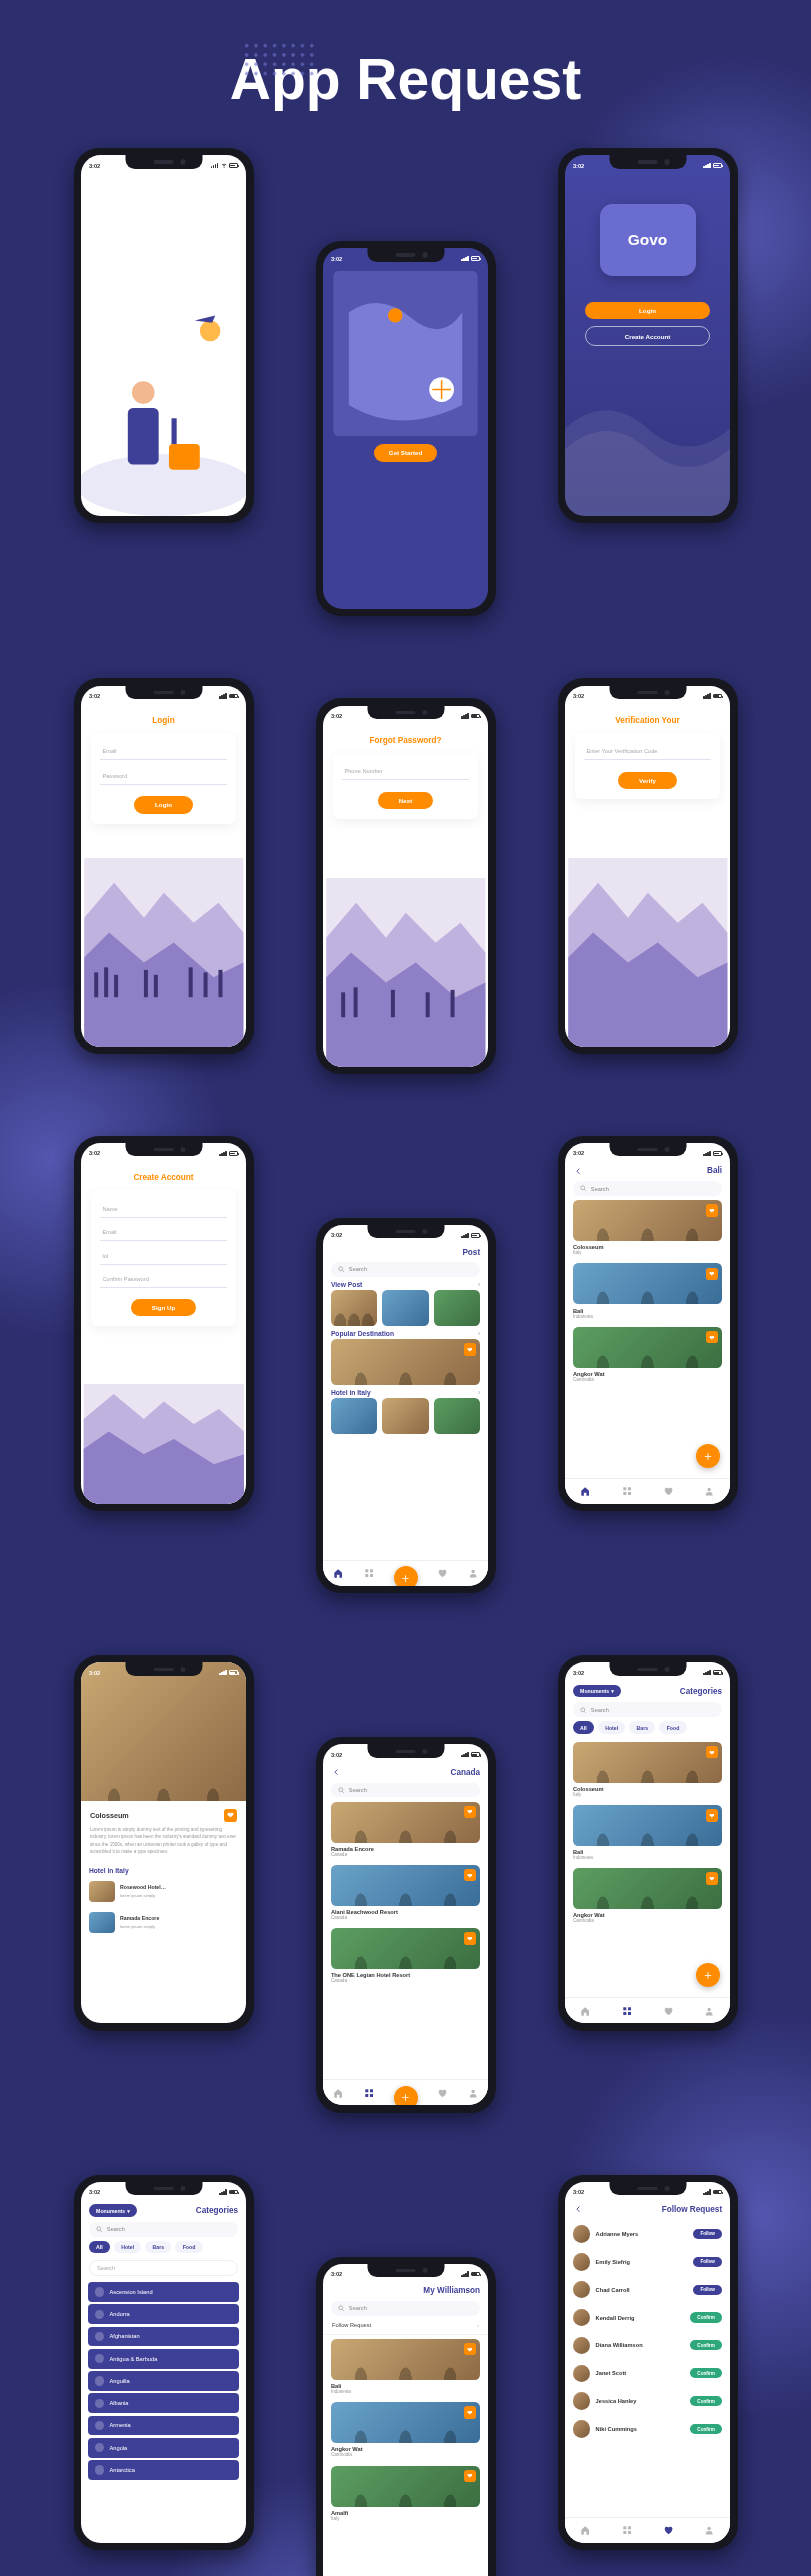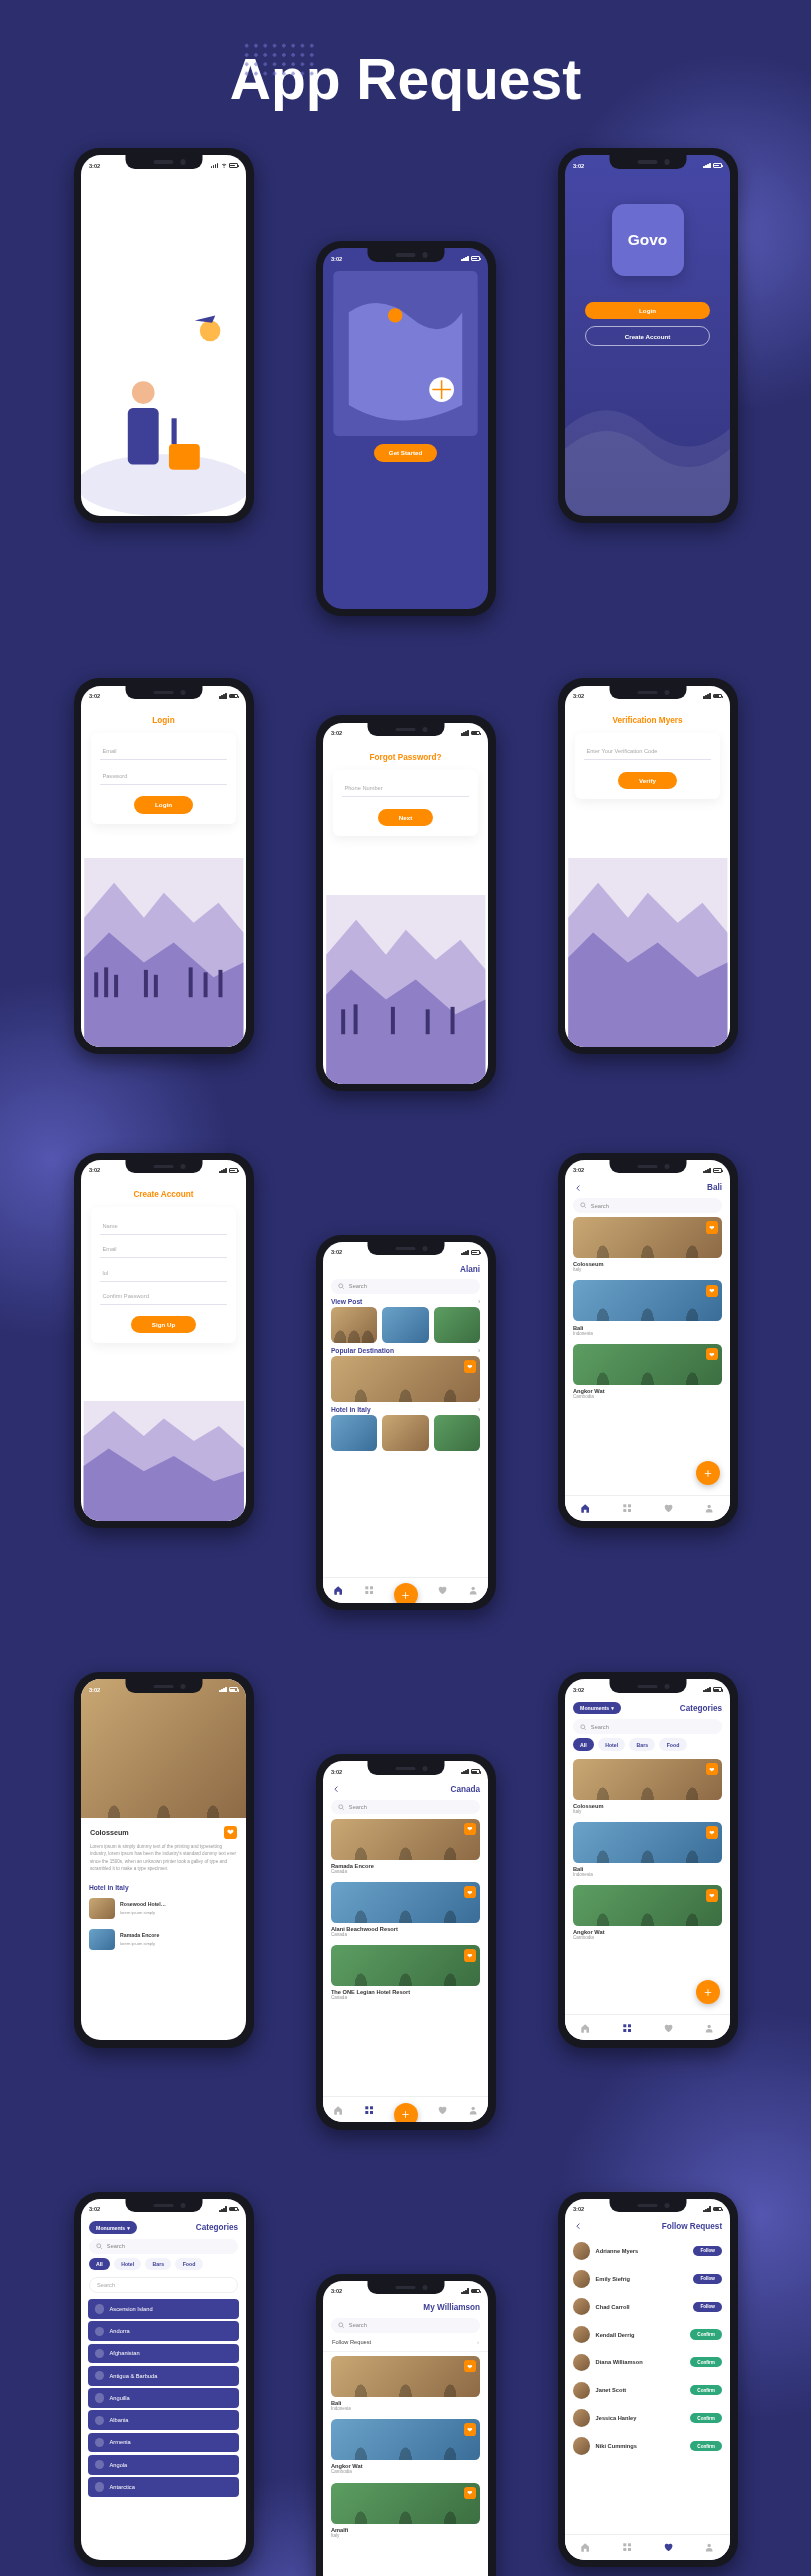--- a/index.html
+++ b/index.html
@@ -102,38 +102,38 @@
   .row-list .entry .card-img{height:41px;margin-bottom:3.1px}
   .row-list .entry .t{font-size:5.7px;font-weight:700;color:#333}
   .row-list .entry .s{font-size:4.6px;color:#999}
 
   .country-item{background:var(--primary);color:#fff;border-radius:4.1px;margin:2.6px 7.2px;padding:5.2px 7.2px;font-size:5.7px;display:flex;align-items:center;gap:5.2px}
   .country-item .dot{width:9.3px;height:9.3px;border-radius:50%;background:rgba(255,255,255,.25)}
 
   .hgrid{display:flex;gap:5.2px;padding:0 8.2px;overflow:hidden}
   .hgrid .card-img{height:36px;flex:1;min-width:46px}
 
-  .logo-box{width:72px;height:72px;border-radius:12.4px;background:#6a6cd0;display:flex;align-items:center;justify-content:center;font-size:15.5px;font-weight:800;color:#fff;margin:31px auto 26px;box-shadow:0 4.1px 12.4px rgba(0,0,0,.2)}
+  .logo-box{width:96px;height:72px;border-radius:12.4px;background:#6a6cd0;display:flex;align-items:center;justify-content:center;font-size:15.5px;font-weight:800;color:#fff;margin:31px auto 26px;box-shadow:0 4.1px 12.4px rgba(0,0,0,.2)}
   .splash-btns{display:flex;flex-direction:column;gap:7.2px;padding:0 20.6px}
 
   .intro{text-align:center;padding:13.4px 13.4px 0}
   .intro h3{font-size:9.8px;font-weight:800;color:var(--primary);margin-bottom:4.1px}
   .intro.dark h3{color:#fff}
   .intro p{font-size:4.6px;color:#9191b9;line-height:1.5}
   .intro.dark p{color:rgba(255,255,255,.7)}
 
   .onb-dots{display:flex;justify-content:center;gap:3.1px;margin:8.2px 0}
   .onb-dots span{width:3.1px;height:3.1px;border-radius:50%;background:rgba(255,255,255,.35)}
   .onb-dots span.on{background:var(--accent);width:8.2px;border-radius:2.1px}
 
   .form-card{background:#fff;margin:0 10.3px;border-radius:6.2px;padding:10.3px 9.3px;box-shadow:0 3.1px 10.3px rgba(0,0,0,.06)}
   .form-title{font-size:8.2px;font-weight:800;color:var(--accent);text-align:center;margin:12.4px 0 8.2px}
 
   .row .stagger-mid{margin-top:82px}
-  .row .stagger-low{margin-top:37px}
+  .row .stagger-low{margin-top:20px}
 
 </style>
 </head>
 <body>
 
 <div class="blob b1"></div>
 <div class="blob b2"></div>
 
 <div class="blob b4"></div>
 <div class="blob b5"></div>
@@ -338,21 +338,21 @@
               <div class="sigbar">
                 <span></span>
                 <span></span>
                 <span></span>
                 <span></span>
               </div>
               <div class="batt"></div>
             </div>
           </div>
       <div class="content">
-        <div class="form-title">Verification Myers</div>
+        <div class="form-title">Verification Your</div>
         <div class="form-card">
           <input class="input" placeholder="Enter Your Verification Code" style="">
           <div style="text-align:center;margin-top:11.3px">
             <button class="btn btn-accent" style="padding:5.2px 20.6px">Verify</button>
           </div>
         </div>
         <div class="mountains">
           <svg viewBox="0 0 320 380">
                 <rect width="320" height="380" fill="#e9e3f2"></rect>
           <path d="M0 120 l60 -70 60 70 40 -50 60 60 50 -40 50 60 v250 h-320z" fill="#bfb2de"></path>
@@ -414,21 +414,21 @@
                 <span></span>
                 <span></span>
                 <span></span>
               </div>
               <div class="batt"></div>
             </div>
           </div>
       <div class="content">
         <div class="header-bar">
               <span></span>
-              <h2>Alani</h2>
+              <h2>Post</h2>
             </div>
         <div style="padding:0 8.2px">
               <div class="searchbar">
           <svg viewBox="0 0 24 24" fill="none" stroke="currentColor" stroke-width="2">
                   <circle cx="10" cy="10" r="7"></circle>
                   <path d="M21 21l-5-5"></path>
                 </svg>
           <span>Search</span>
               </div>
             </div>

